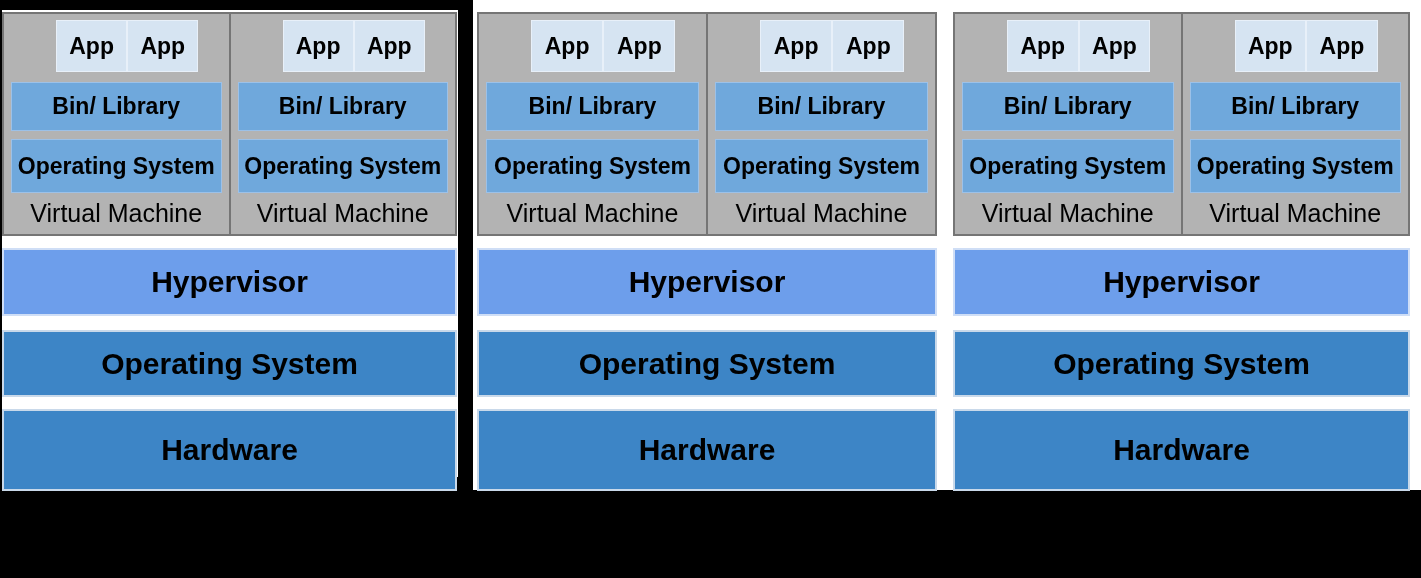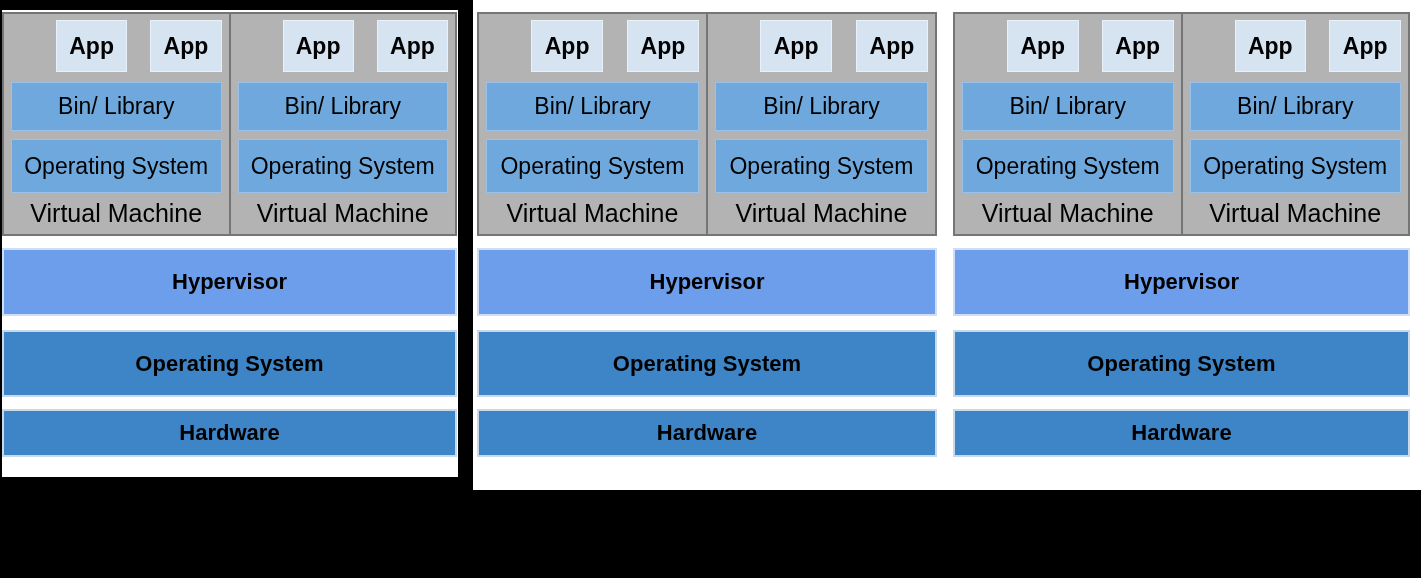--- a/index.html
+++ b/index.html
@@ -28,55 +28,55 @@
     flex:1;
     box-sizing:border-box;
     background:#b3b3b3;
     border:2px solid #757575;
     padding:6px 7px 0 7px;
     display:flex; flex-direction:column;
   }
   .vm + .vm { margin-left:-2px; }
 
   .app-row {
-    display:flex; justify-content:space-between;
+    display:flex; justify-content:flex-start;
     height:52px; flex:0 0 auto;padding-left:45px;
   }
   .app {
     width:43%; box-sizing:border-box;
     background:#d6e4f2;
     border:1px solid #e8f0f9;
     display:flex; align-items:center; justify-content:center;
     font-weight:bold; font-size:23px;
   }
   .vm-bar {
     box-sizing:border-box;
     background:#6fa8dc;
     border:1px solid #9cc1e8;
     display:flex; align-items:center; justify-content:center;
-    font-weight:normal; font-size:23px;
+    font-weight:bold; font-size:23px;
     flex:0 0 auto;
   }
   .vm-bar.bin { height:49px; margin-top:10px; }
   .vm-bar.gos { height:54px; margin-top:8px; }
   .vm-caption {
     flex:1 1 auto;
     display:flex; align-items:center; justify-content:center;
     font-size:25px; font-weight:normal;
   }
 
   .layer {
     position:absolute; left:0; right:0;
     box-sizing:border-box;
     display:flex; align-items:center; justify-content:center;
-    font-weight:bold; font-size:22px;
+    font-weight:bold; font-size:30px;
   }
   .layer.hypervisor { top:248px; height:68px; background:#6d9eeb; border:2px solid #cfdef6; }
   .layer.host-os    { top:330px; height:67px; background:#3d85c6; border:2px solid #c9d9ea; }
-  .layer.hardware   { top:409px; height:48px; background:#3d85c6; border:2px solid #c9d9ea; }
+  .layer.hardware   { top:409px; height:82px; background:#3d85c6; border:2px solid #c9d9ea; }
 </style>
 </head>
 <body>
 
 <div id="canvas">
 
   <div class="card card-a"></div>
   <div class="card card-b"></div>
 
   <div class="panel panel-1">

